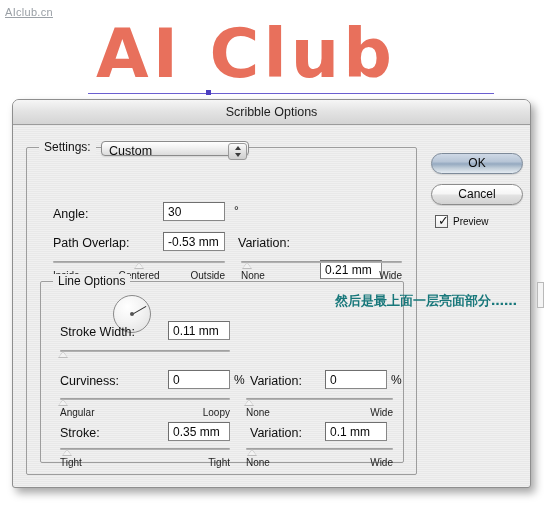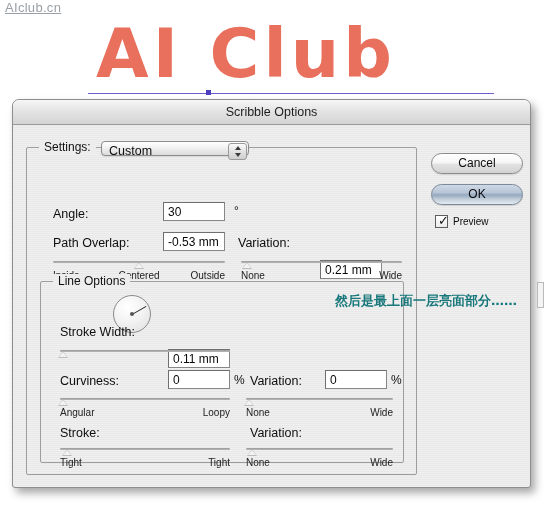--- a/index.html
+++ b/index.html
@@ -17,22 +17,22 @@
 
   
   #artboard {
     position: absolute;
     left: 0; top: 0;
     width: 544px; height: 511px;
     background: #ffffff;
   }
   #watermark {
     position: absolute;
-    left: 5px; top: 0;
-    font-size: 13px;
+    left: 5px; top: 6px;
+    font-size: 11px;
     color: #9aa0a6;
     letter-spacing: .3px;
     font-family: "Liberation Sans", sans-serif;
     text-decoration: underline;
     white-space: nowrap;
   }
   #scribble-art {
     position: absolute;
     left: 96px; top: 14px;
     width: 400px; height: 80px;
@@ -406,21 +406,21 @@
       <div class="slider-track"></div>
       <div class="slider-thumb" style="left:4%;"></div>
       <div class="slider-tick tick-start">None</div>
       <div class="slider-tick tick-end">Wide</div>
     </div>
 
     <div class="groupbox" id="line-options-group"></div>
     <div class="group-legend" id="line-options-legend" style="left:40px; top:149px;">Line Options</div>
 
     <div class="row-label" style="left:47px; top:200px;">Stroke Width:</div>
-    <div class="txtfield" style="left:155px; top:196px; width:62px;margin-top:28px;">0.11 mm</div>
+    <div class="txtfield" style="left:155px; top:196px; width:62px;">0.11 mm</div>
 
     <div class="slider" style="left:47px; top:222px; width:170px;">
       <div class="slider-track"></div>
       <div class="slider-thumb" style="left:2%;"></div>
       <div class="slider-tick tick-start"></div>
       <div class="slider-tick tick-end"></div>
     </div>
 
     <div class="row-label" style="left:47px; top:249px;">Curviness:</div>
     <div class="txtfield" style="left:155px; top:245px; width:62px;">0</div>
@@ -438,40 +438,42 @@
     </div>
 
     <div class="slider" style="left:233px; top:270px; width:147px;">
       <div class="slider-track"></div>
       <div class="slider-thumb" style="left:2%;"></div>
       <div class="slider-tick tick-start">None</div>
       <div class="slider-tick tick-end">Wide</div>
     </div>
 
     <div class="row-label" style="left:47px; top:301px;">Stroke:</div>
+    <div class="txtfield" style="left:155px; top:297px; width:62px;">0.35 mm</div>
 
     <div class="row-label" style="left:237px; top:301px;">Variation:</div>
+    <div class="txtfield" style="left:312px; top:297px; width:62px;">0.1 mm</div>
 
     <div class="slider" style="left:47px; top:320px; width:170px;">
       <div class="slider-track"></div>
       <div class="slider-thumb" style="left:4%;"></div>
       <div class="slider-tick tick-start">Tight</div>
       <div class="slider-tick tick-end">Tight</div>
     </div>
 
     <div class="slider" style="left:233px; top:320px; width:147px;">
       <div class="slider-track"></div>
       <div class="slider-thumb" style="left:4%;"></div>
       <div class="slider-tick tick-start">None</div>
       <div class="slider-tick tick-end">Wide</div>
     </div>
 
     <div id="button-column">
+      <div class="aqua-btn default">OK</div>
       <div class="aqua-btn">Cancel</div>
-      <div class="aqua-btn default">OK</div>
       <div id="preview-row">
         <div id="preview-checkbox">
           <span id="preview-check-glyph">✓</span>
         </div>
         <div id="preview-label">Preview</div>
       </div>
     </div>
 
   </div>
 </div>

